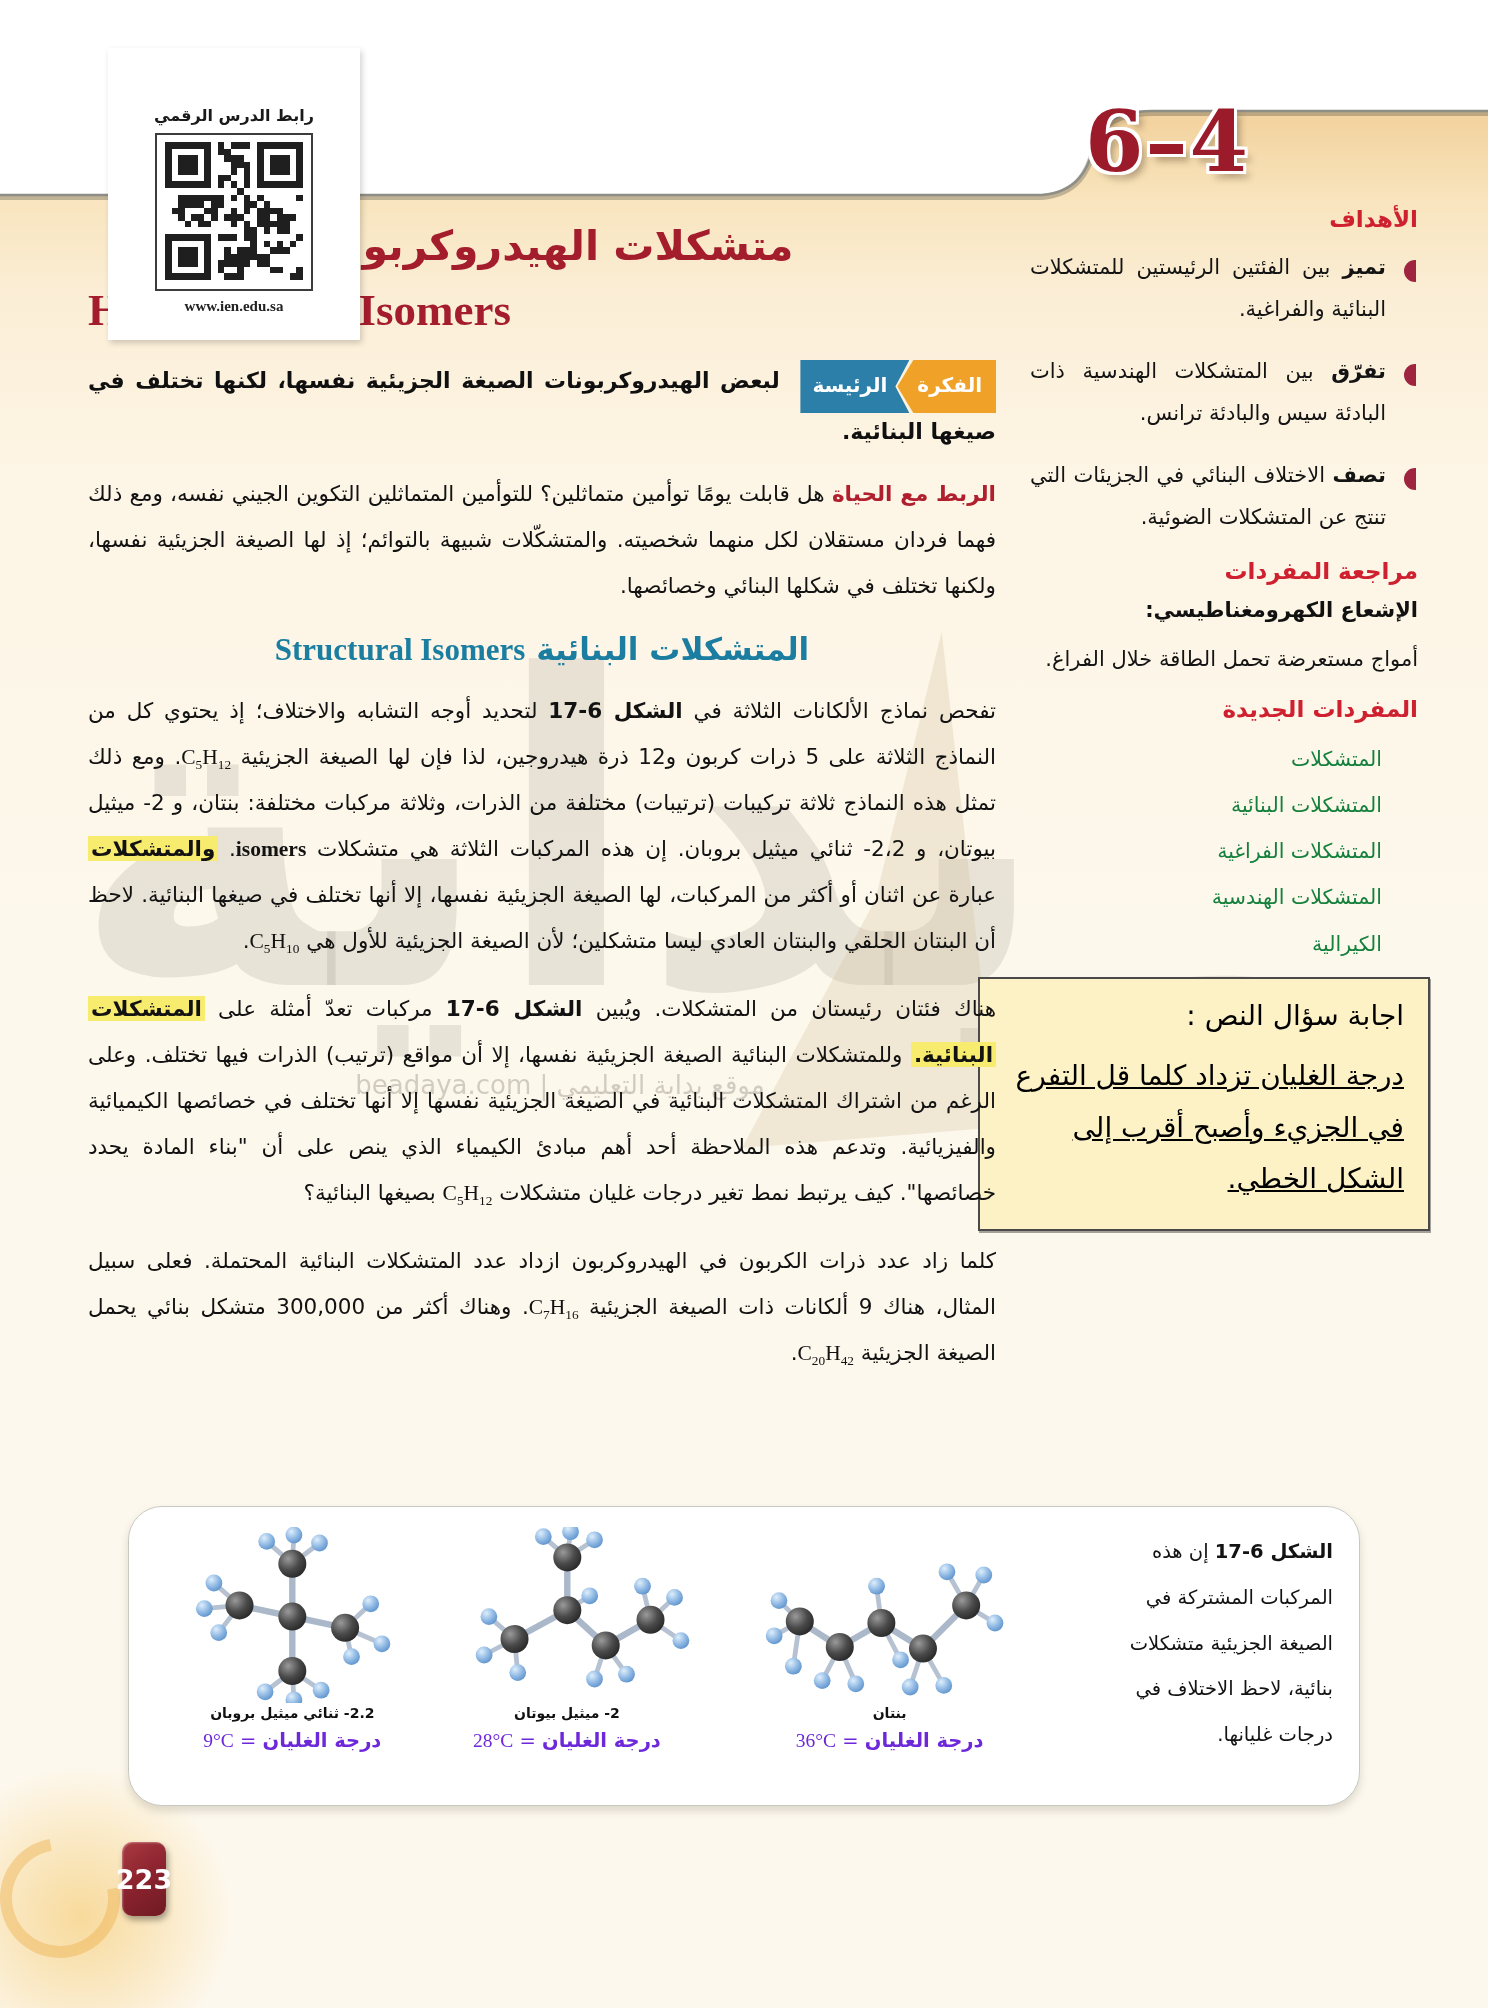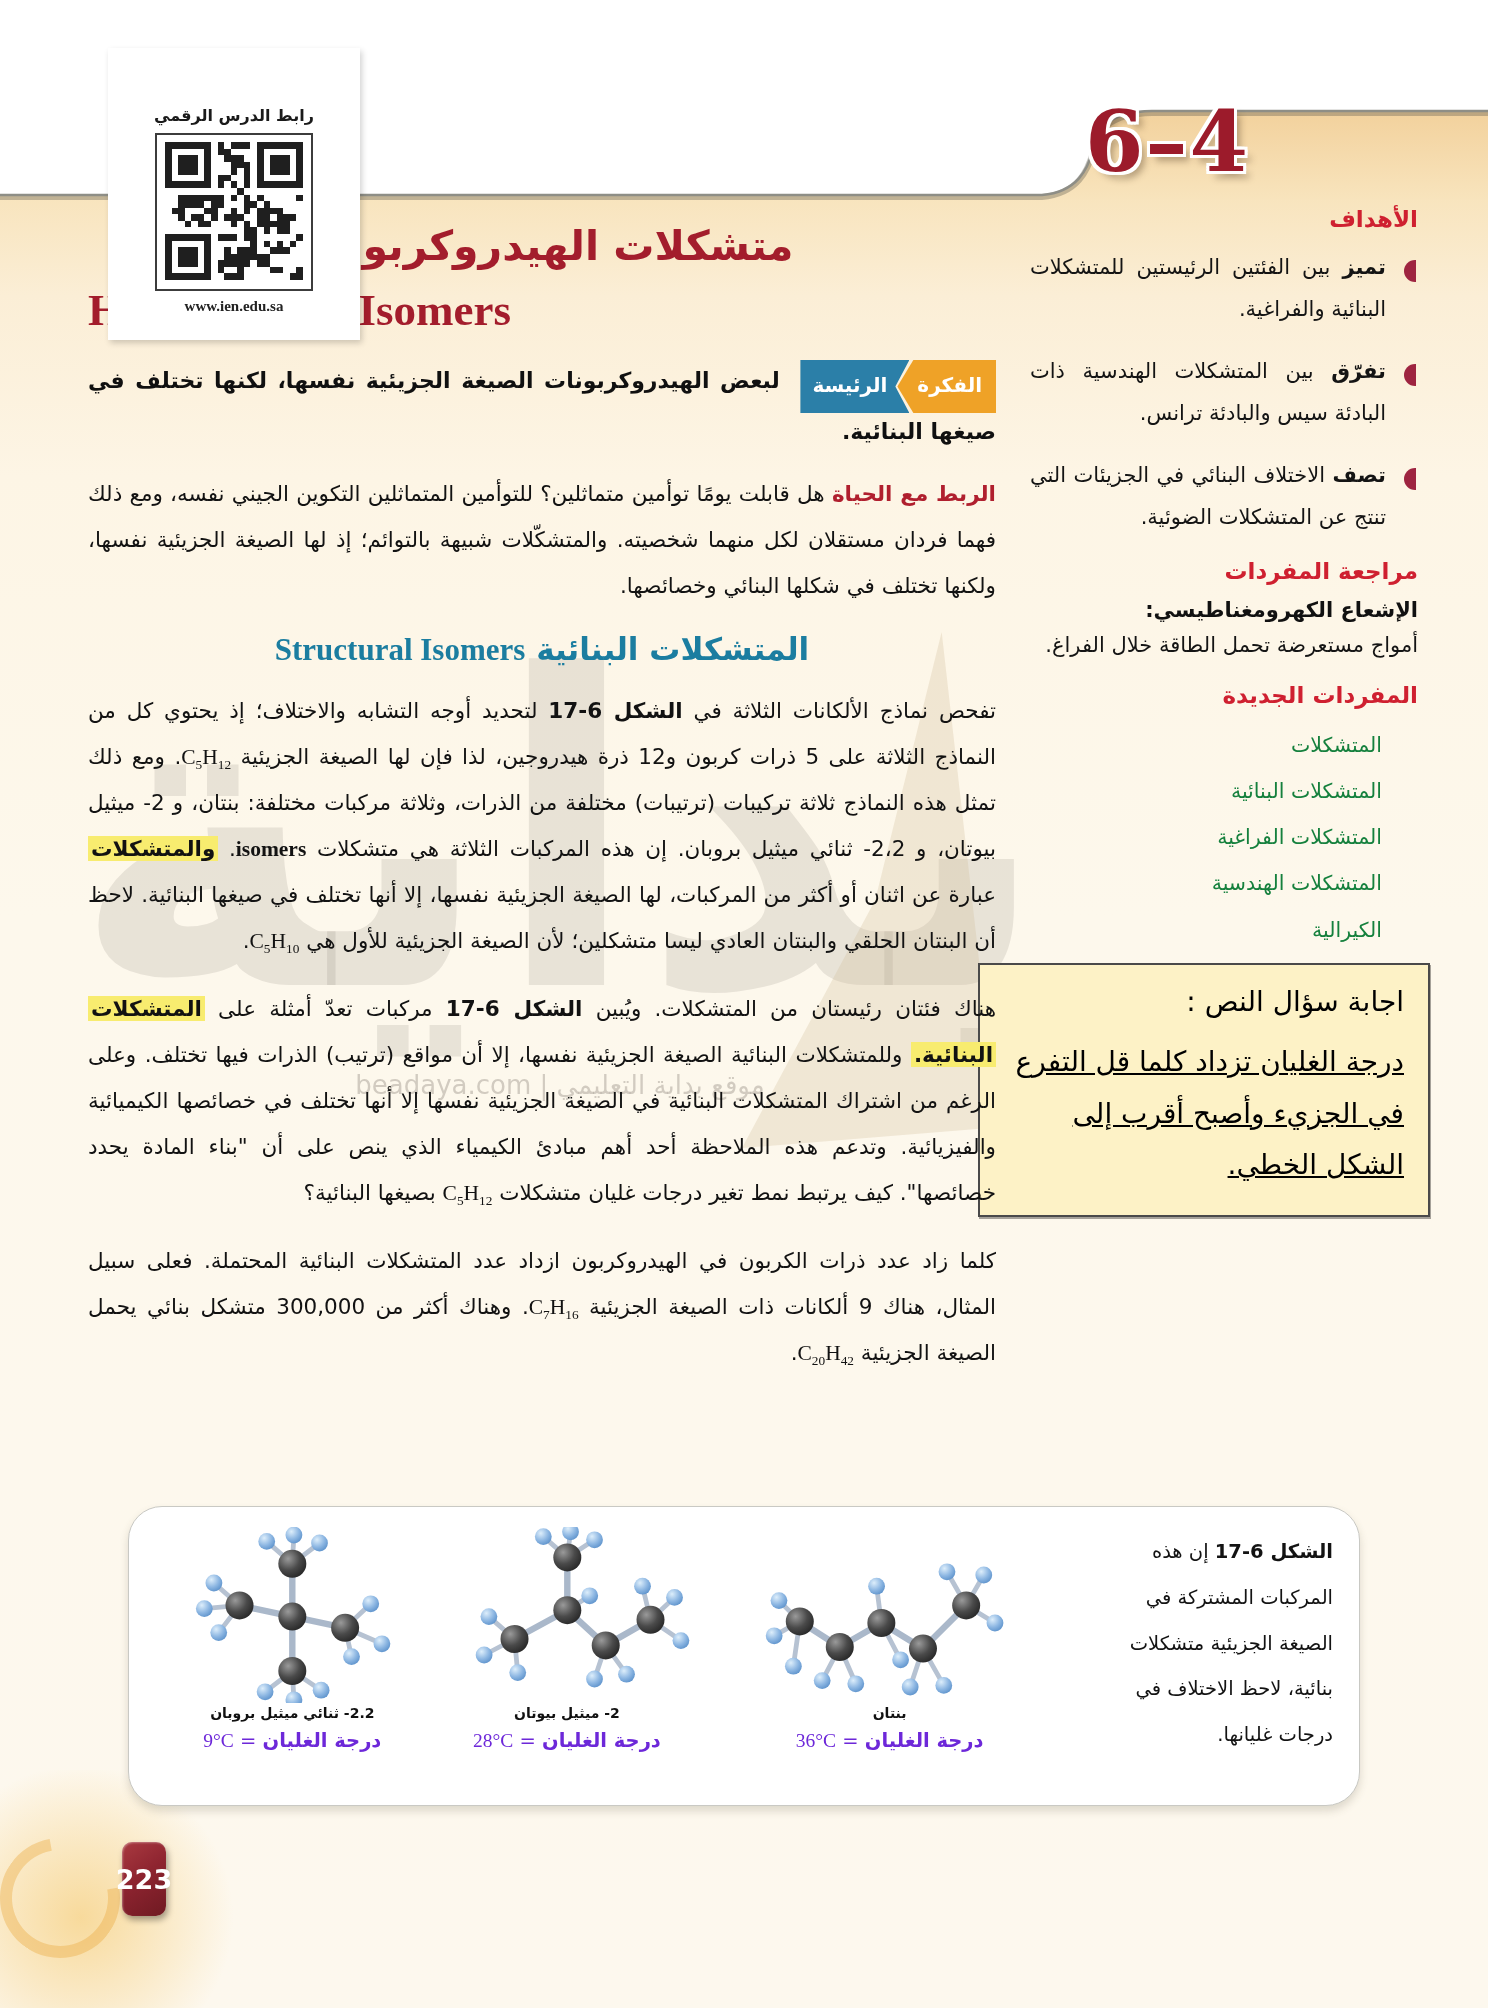--- a/index.html
+++ b/index.html
@@ -44,21 +44,21 @@
   .wm-ring { position:absolute; top:1012px; right:400px; width:64px; height:64px; z-index:1; border-radius:50%;
     border:7px solid rgba(255,255,255,.8); pointer-events:none; }
   
   .sidebar { position:absolute; top:206px; right:70px; width:388px; z-index:2; text-align:right; }
   .sb-red { color:#cf2030; font-weight:700; font-size:23px; margin-bottom:14px; }
   .objectives { list-style:none; margin-bottom:10px; }
   .objectives li { position:relative; padding-right:32px; margin-bottom:20px; font-size:21px; line-height:2.0; color:#141414; text-align:justify; }
   .objectives li::before { content:""; position:absolute; right:2px; top:14px; width:12px; height:22px;
     background:#9e2440; border-radius:12px 0 0 12px; }
   .obj-lead { font-weight:700; }
-  .vocab-term { font-weight:700; font-size:21px; color:#111; margin-bottom:2px; }
+  .vocab-term { font-weight:700; font-size:21px; color:#111; margin-bottom:16px; }
   .vocab-def { font-size:21px; line-height:2.0; color:#141414; margin-bottom:16px; text-align:justify; }
   .vocab-list { list-style:none; }
   .vocab-list li { font-size:20.5px; line-height:2.25; color:#15803d; padding-right:36px; }
   .answer-box {
     position:relative; z-index:3; margin-top:-36px; margin-left:-52px; margin-right:-12px;
     background:#fdf2c6; border:2px solid #4a4a4a; box-shadow:1px 2px 0 rgba(0,0,0,.35);
     padding:20px 24px 24px; text-align:right;
   }
   .answer-box .ab-title { font-size:28px; color:#000; margin-bottom:18px; }
   .answer-box .ab-body { font-size:28px; line-height:1.85; color:#000;text-decoration:underline; }

